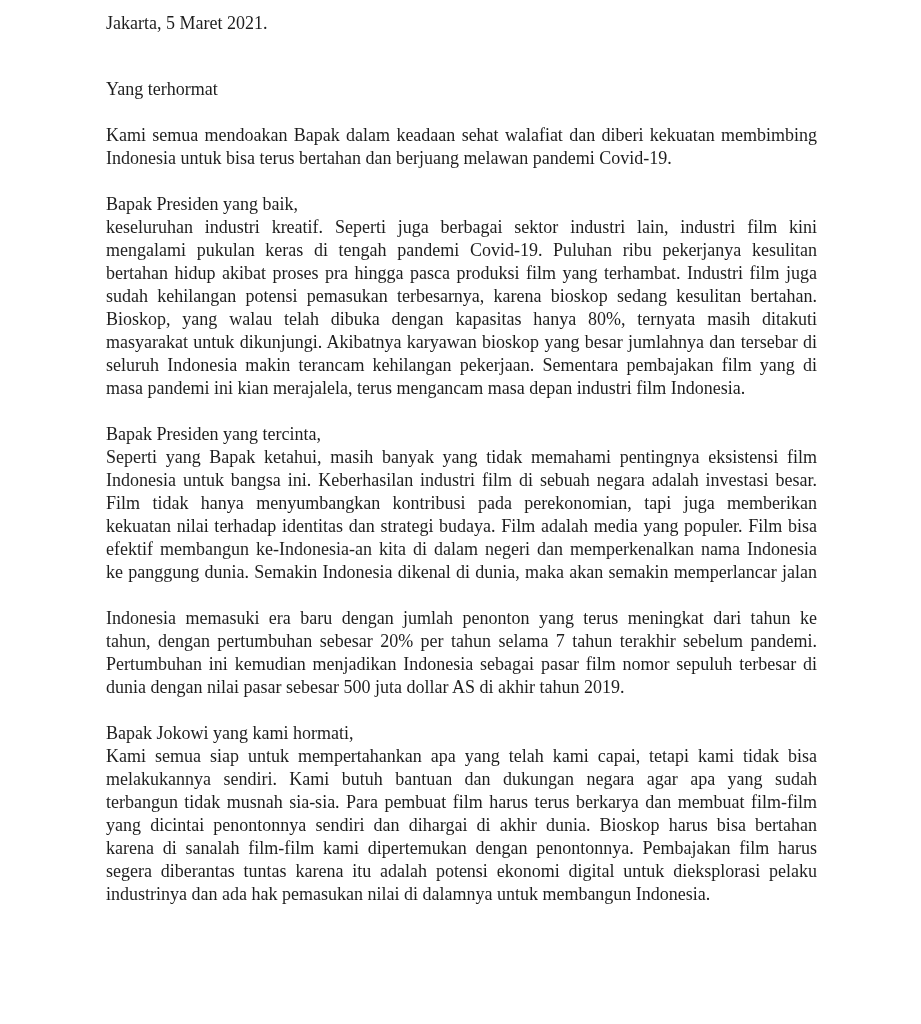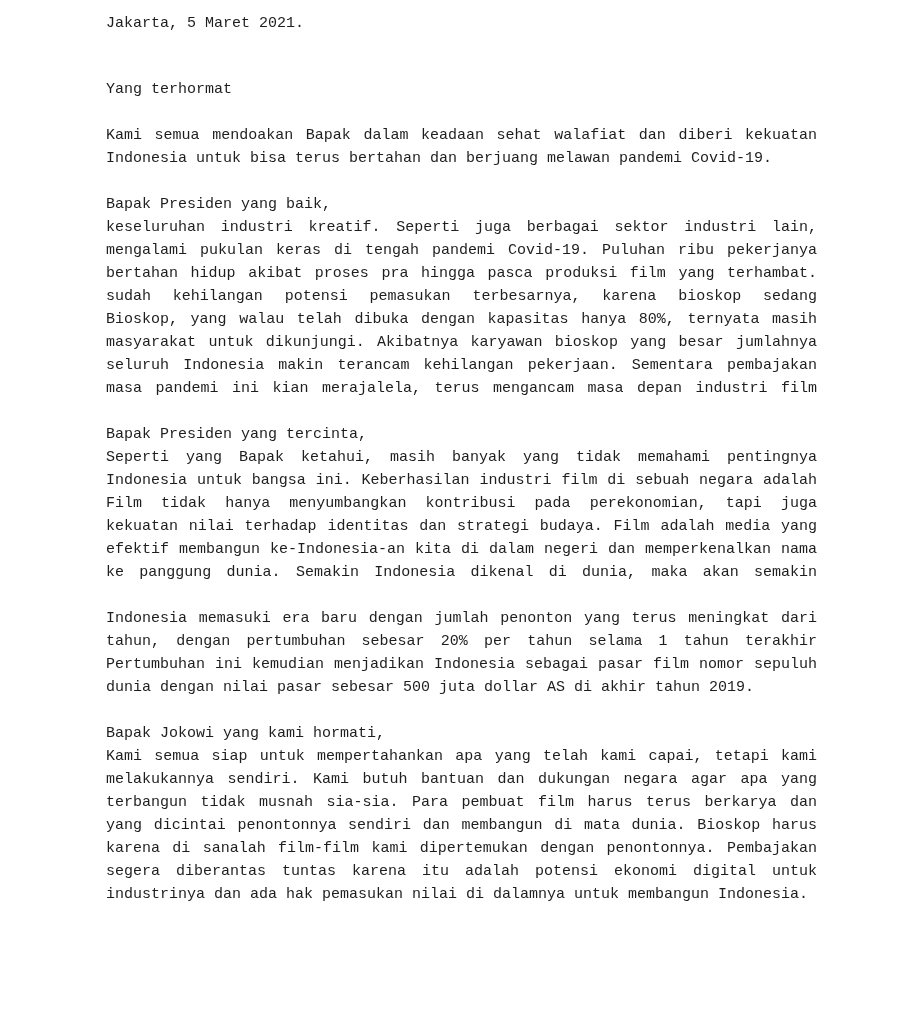--- a/index.html
+++ b/index.html
@@ -1,20 +1,20 @@
 <!DOCTYPE html>
 <html><head>
 <meta charset="utf-8">
 <style>
   html, body { margin: 0; padding: 0; background: #ffffff; }
   body { width: 921px; height: 1024px; overflow: hidden; position: relative; }
   .page {
     position: absolute; left: 106px; top: 12px; width: 711px;
-    font-family: Liberation Mono, monospace;
-    font-size: 15px; line-height: 23px; color: #1e1e1e;
+    font-family: Liberation Serif, serif;
+    font-size: 18px; line-height: 23px; color: #1e1e1e;
   }
   .line { display: block; white-space: nowrap; }
   .gap { height: 23px; }
   .gap2 { height: 43px; }
   .bold { font-weight: bold; }
   .jline { display: block; text-align: justify; text-align-last: justify; white-space: normal; height: 23px; overflow: hidden; }
   .jline.last { text-align-last: left; }
 </style>
 </head>
 <body>
@@ -50,29 +50,29 @@
     <span class="jline">Indonesia untuk bangsa ini. Keberhasilan industri film di sebuah negara adalah investasi besar.</span>
     <span class="jline">Film tidak hanya menyumbangkan kontribusi pada perekonomian, tapi juga memberikan</span>
     <span class="jline">kekuatan nilai terhadap identitas dan strategi budaya. Film adalah media yang populer. Film bisa</span>
     <span class="jline">efektif membangun ke-Indonesia-an kita di dalam negeri dan memperkenalkan nama Indonesia</span>
     <span class="jline">ke panggung dunia. Semakin Indonesia dikenal di dunia, maka akan semakin memperlancar jalan</span>
   </div>
   <div class="gap"></div>
 
   <div>
     <span class="jline">Indonesia memasuki era baru dengan jumlah penonton yang terus meningkat dari tahun ke</span>
-    <span class="jline">tahun, dengan pertumbuhan sebesar 20% per tahun selama 1 tahun terakhir sebelum pandemi.</span>
+    <span class="jline">tahun, dengan pertumbuhan sebesar 20% per tahun selama 7 tahun terakhir sebelum pandemi.</span>
     <span class="jline">Pertumbuhan ini kemudian menjadikan Indonesia sebagai pasar film nomor sepuluh terbesar di</span>
     <span class="jline last">dunia dengan nilai pasar sebesar 500 juta dollar AS di akhir tahun 2019.</span>
   </div>
   <div class="gap"></div>
 
   <div>
     <span class="line">Bapak Jokowi yang kami hormati,</span>
     <span class="jline">Kami semua siap untuk mempertahankan apa yang telah kami capai, tetapi kami tidak bisa</span>
     <span class="jline">melakukannya sendiri. Kami butuh bantuan dan dukungan negara agar apa yang sudah</span>
     <span class="jline">terbangun tidak musnah sia-sia. Para pembuat film harus terus berkarya dan membuat film-film</span>
-    <span class="jline">yang dicintai penontonnya sendiri dan membangun di mata dunia. Bioskop harus bisa bertahan</span>
+    <span class="jline">yang dicintai penontonnya sendiri dan dihargai di akhir dunia. Bioskop harus bisa bertahan</span>
     <span class="jline">karena di sanalah film-film kami dipertemukan dengan penontonnya. Pembajakan film harus</span>
     <span class="jline">segera diberantas tuntas karena itu adalah potensi ekonomi digital untuk dieksplorasi pelaku</span>
     <span class="jline last">industrinya dan ada hak pemasukan nilai di dalamnya untuk membangun Indonesia.</span>
   </div>
 </div>
 
 </body></html>

